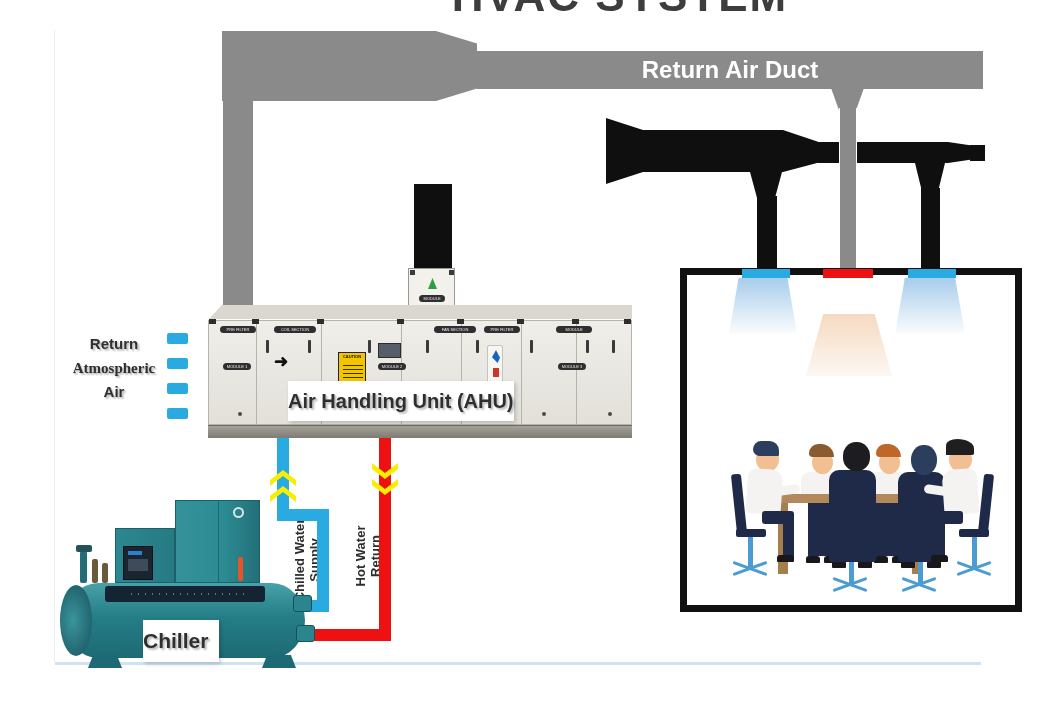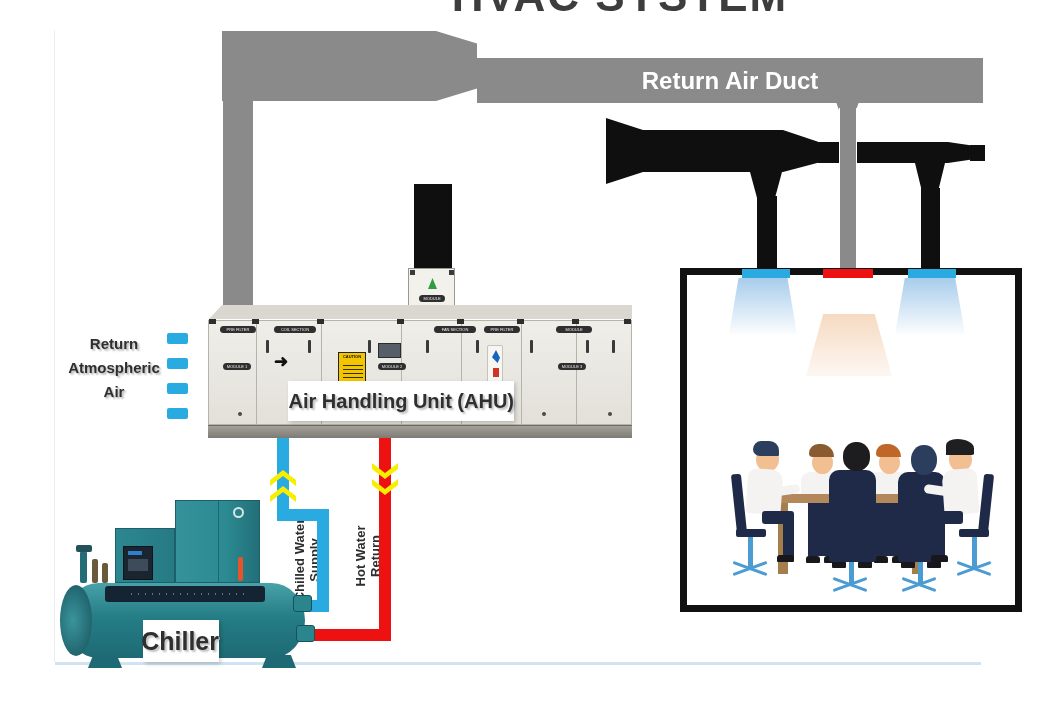--- a/index.html
+++ b/index.html
@@ -10,21 +10,21 @@
     --duct-gray:#8a8a8a; --duct-black:#0f0f0f; --cyan:#29abe2; --pipe-red:#ee1111;
     --chevron-yellow:#f8ee00; --room-border:#111111; --cool-air:#9ec7e9; --warm-air:#f5d8be;
     --teal:#2b8a92; --teal-dark:#1f6f79; --teal-band:#152432; --table-tan:#b3895b;
     --navy:#1e2a47; --chair-blue:#4b9cd3; --skin:#f2bf92; --hair-brown:#8a5a30;
     --hair-orange:#bf6728; --hair-black:#1d1d1f; --hair-navy:#2c3e5e;
     --ahu-body:#ebe9e3; --ahu-top:#d9d7cf; --ahu-base:#8f8d85; --label-ink:#2f2f2f;
     --floor-line:#cfe3f2; --caution:#f2c500; --white-shirt:#f4f3f1;
   }
   .gray{background:var(--duct-gray);}
   .black{background:var(--duct-black);}
-  .lbl-box{background:#ffffff;display:flex;align-items:center;justify-content:flex-end;
+  .lbl-box{background:#ffffff;display:flex;align-items:center;justify-content:flex-start;
            box-shadow:2px 2px 4px rgba(0,0,0,.18);}
   .emboss{color:var(--label-ink);font-weight:bold;text-shadow:1px 1px 0 #c9c9c9,2px 2px 2px rgba(0,0,0,.25);}
   .duct-text{color:#fff;font-weight:bold;font-size:24px;white-space:nowrap;}
   .pill{background:#2f2f2f;color:#eee;border-radius:6px;font-size:4px;line-height:7px;
         text-align:center;overflow:hidden;white-space:nowrap;}
   .seam{width:1px;top:58px;height:105px;background:#b5b3aa;}
   .bracket{width:7px;height:5px;background:#2e2e2e;top:57px;}
   .handle{width:3px;height:13px;background:#3a3a3a;top:78px;border-radius:1px;}
   .dot{width:4px;height:4px;border-radius:50%;background:#4a4a4a;top:150px;}
   .chev{width:26px;height:16px;background:var(--chevron-yellow);
@@ -49,21 +49,21 @@
     <div style="left:0;top:-29px;width:380px;text-align:center;font-size:44px;font-weight:bold;
                 color:#3d3d3d;letter-spacing:2px;white-space:nowrap;">HVAC SYSTEM</div>
   </div>
 
   <div style="left:54px;top:30px;width:1px;height:632px;background:#ededed;"></div>
   <div style="left:55px;top:662px;width:926px;height:3px;background:var(--floor-line);"></div>
 
   <div class="gray" style="left:222px;top:96px;width:31px;height:213px;border-left:1px solid #fff;"></div>
   <div class="gray" style="left:222px;top:31px;width:214px;height:70px;"></div>
   <div class="gray" style="left:436px;top:31px;width:41px;height:70px;clip-path:polygon(0 0,100% 18%,100% 82%,0 100%);"></div>
-  <div class="gray" style="left:477px;top:58px;width:506px;height:45px;display:flex;align-items:center;justify-content:center;">
+  <div class="gray" style="left:477px;top:51px;width:506px;height:38px;display:flex;align-items:center;justify-content:center;">
     <span class="duct-text" style="position:static;">Return Air Duct</span>
   </div>
 
   <div class="gray" style="left:831px;top:88px;width:33px;height:22px;clip-path:polygon(0 0,100% 0,76% 100%,24% 100%);z-index:7;"></div>
   <div class="gray" style="left:839px;top:108px;width:18px;height:164px;border-left:1px solid #fff;border-right:1px solid #fff;z-index:7;"></div>
 
   <div class="black" style="left:606px;top:118px;width:37px;height:66px;clip-path:polygon(0 0,100% 18%,100% 82%,0 100%);"></div>
   <div class="black" style="left:643px;top:130px;width:140px;height:42px;"></div>
   <div class="black" style="left:783px;top:130px;width:35px;height:42px;clip-path:polygon(0 0,100% 28%,100% 78%,0 100%);"></div>
   <div class="black" style="left:818px;top:142px;width:130px;height:21px;"></div>
@@ -233,21 +233,21 @@
 
     <div style="left:0;top:163px;width:424px;height:13px;background:linear-gradient(180deg,#a3a199,#7d7b73);border-top:1px solid #6d6b64;"></div>
   </div>
 
   <div class="lbl-box" style="left:288px;top:381px;width:226px;height:40px;z-index:20;">
     <span class="emboss" style="position:static;font-size:20px;white-space:nowrap;">Air Handling Unit (AHU)</span>
   </div>
 
   <div class="emboss" style="left:58px;top:332px;width:112px;text-align:center;font-size:15px;line-height:24px;">
     <div style="position:static;">Return</div>
-    <div style="position:static;">Atmospheric</div>
+    <div style="position:static;font-family:Liberation Serif, serif;">Atmospheric</div>
     <div style="position:static;">Air</div>
   </div>
   <div style="left:167px;top:333px;width:21px;height:11px;background:var(--cyan);border-radius:2px;"></div>
   <div style="left:167px;top:358px;width:21px;height:11px;background:var(--cyan);border-radius:2px;"></div>
   <div style="left:167px;top:383px;width:21px;height:11px;background:var(--cyan);border-radius:2px;"></div>
   <div style="left:167px;top:408px;width:21px;height:11px;background:var(--cyan);border-radius:2px;"></div>
 
   <div style="left:277px;top:436px;width:12px;height:84px;background:var(--cyan);z-index:4;"></div>
   <div style="left:277px;top:509px;width:52px;height:12px;background:var(--cyan);z-index:4;"></div>
   <div style="left:317px;top:509px;width:12px;height:103px;background:var(--cyan);z-index:4;"></div>
@@ -294,16 +294,16 @@
          background-image:repeating-linear-gradient(90deg,transparent 0 6px,rgba(255,255,255,.35) 6px 7px);background-size:120px 2px;background-position:20px 7px;background-repeat:no-repeat;"></div>
 
     <div style="left:233px;top:105px;width:19px;height:17px;background:#2b858d;border:1px solid #17525c;border-radius:3px;"></div>
     <div style="left:236px;top:135px;width:19px;height:17px;background:#2b858d;border:1px solid #17525c;border-radius:3px;"></div>
 
     <div style="left:28px;top:165px;width:34px;height:13px;background:#1d6a74;clip-path:polygon(15% 0,85% 0,100% 100%,0 100%);"></div>
     <div style="left:202px;top:165px;width:34px;height:13px;background:#1d6a74;clip-path:polygon(15% 0,85% 0,100% 100%,0 100%);"></div>
   </div>
 
   <div class="lbl-box" style="left:143px;top:620px;width:76px;height:42px;z-index:20;">
-    <span class="emboss" style="position:static;font-size:25px;">Chiller</span>
+    <span class="emboss" style="position:static;font-size:21px;">Chiller</span>
   </div>
 
 </div>
 
 </body></html>

